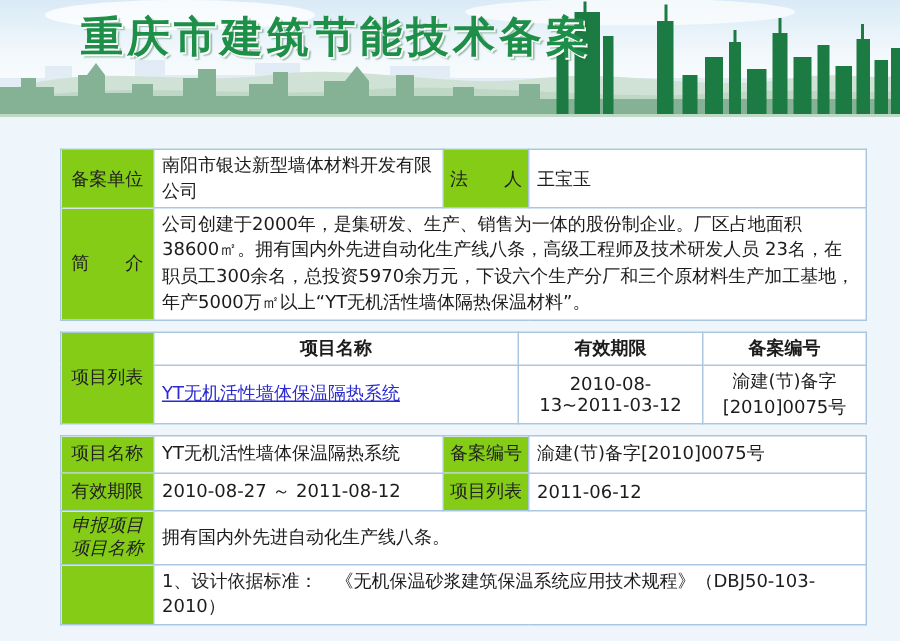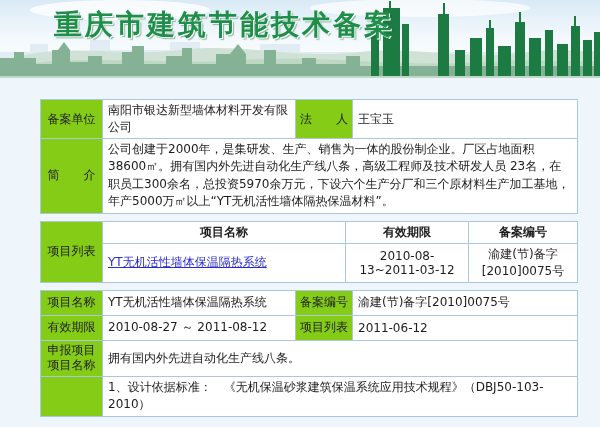--- a/index.html
+++ b/index.html
@@ -41,21 +41,21 @@
   }
   table.blk td.label {
     background:#84cc16; text-align:center; padding:2px 2px;
     color:#222;
   }
   .ctr { text-align:center; }
   .bold { font-weight:bold; }
   .intro-text { line-height:1.45; }
   a.proj-link { color:#2a2ad0; text-decoration:underline; cursor:pointer; }
   .std-item { line-height:1.45; }
-  .two-line span { display:block; line-height:1.3; }
+  .two-line span { display:block; line-height:1.3;font-style:italic; }
 </style>
 </head>
 <body>
 
 <div class="page">
 
   <div class="banner">
     <svg width="600" height="78" viewBox="0 0 600 78">
 
       <ellipse cx="120" cy="10" rx="90" ry="10" fill="#ffffff" opacity="0.8"></ellipse>

